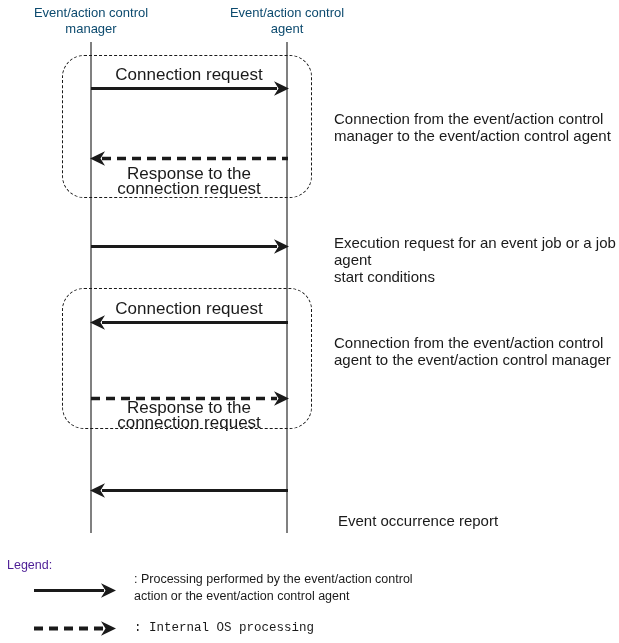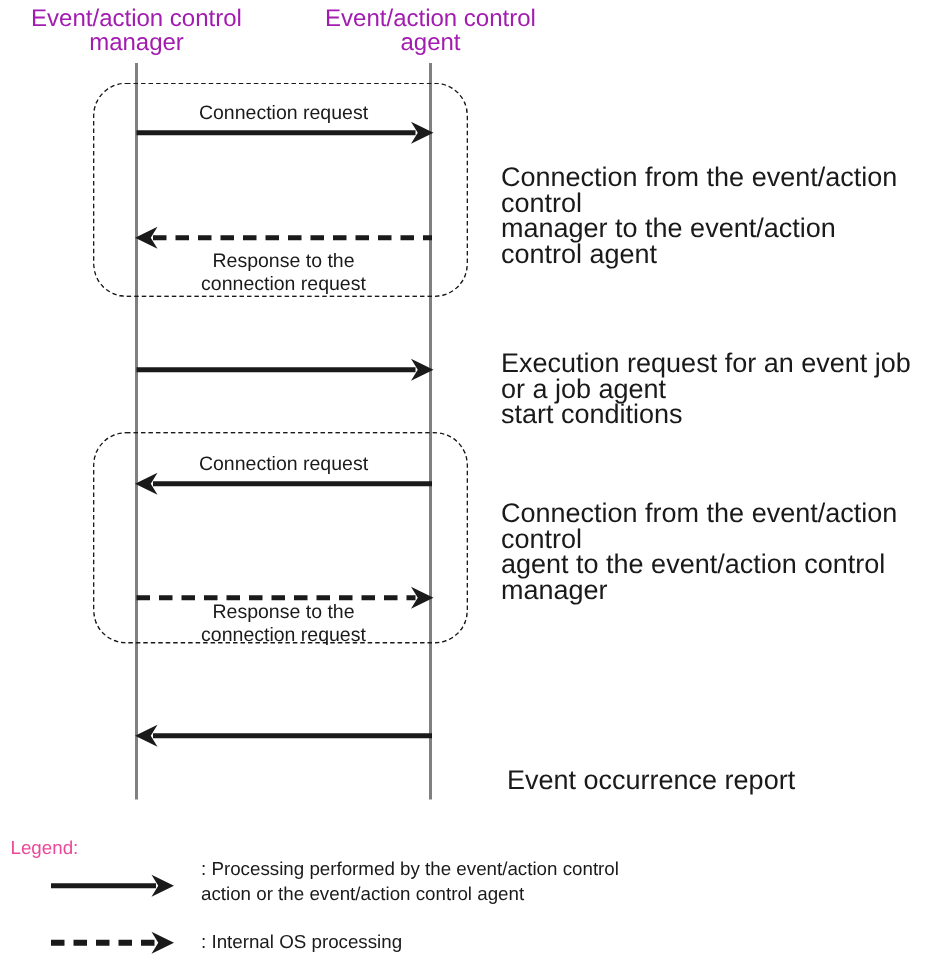--- a/index.html
+++ b/index.html
@@ -16,23 +16,23 @@
     width: 619px;
     height: 643px;
     overflow: hidden;
     background: #ffffff;
   }
 
   
   .lifeline-header {
     position: absolute;
     text-align: center;
-    font-size: 16px;
+    font-size: 13px;
     line-height: 16px;
-    color: #a21caf;
+    color: #0c4a6e;
     white-space: pre-line;
   }
 
   
   .lifeline {
     position: absolute;
     width: 2px;
     background: #808080;
   }
 
@@ -44,42 +44,42 @@
     box-sizing: border-box;
     background: transparent;
   }
 
   
   .arrow-svg { position: absolute; overflow: visible; }
 
   
   .arrow-label {
     position: absolute;
-    font-size: 13px;
+    font-size: 17px;
     line-height: 15px;
     text-align: center;
     color: #1a1a1a;
     white-space: pre-line;
   }
 
   
   .side-note {
     position: absolute;
-    font-size: 18px;
+    font-size: 15px;
     line-height: 17px;
     color: #1a1a1a;
     text-align: left;
   }
 
   
   .legend-title {
     position: absolute;
     font-size: 12.5px;
     line-height: 15px;
-    color: #ec4899;
+    color: #4c1d95;
   }
   .legend-text {
     position: absolute;
     font-size: 12.5px;
     line-height: 17px;
     color: #1a1a1a;
     white-space: pre-line;
   }
 </style>
 </head>
@@ -160,15 +160,15 @@
   </svg>
 
   <div class="legend-text" style="left: 134px; top: 571px; width: 400px;">: Processing performed by the event/action control
    action or the event/action control agent</div>
 
   <svg class="arrow-svg" style="left: 32px; top: 620px;" width="86" height="18" viewBox="0 0 86 18">
     <line x1="2" y1="8.5" x2="72" y2="8.5" stroke="#1a1a1a" stroke-width="4" stroke-dasharray="9,6"></line>
     <path d="M 69 1.2 L 84 8.5 L 69 15.8 L 73.5 8.5 Z" fill="#1a1a1a"></path>
   </svg>
 
-  <div class="legend-text" style="left: 134px; top: 620px; width: 400px;">: Internal OS processing</div>
+  <div class="legend-text" style="left: 134px; top: 620px; width: 400px; font-family: Liberation Mono, monospace;">: Internal OS processing</div>
 
 </div>
 
 </body></html>

